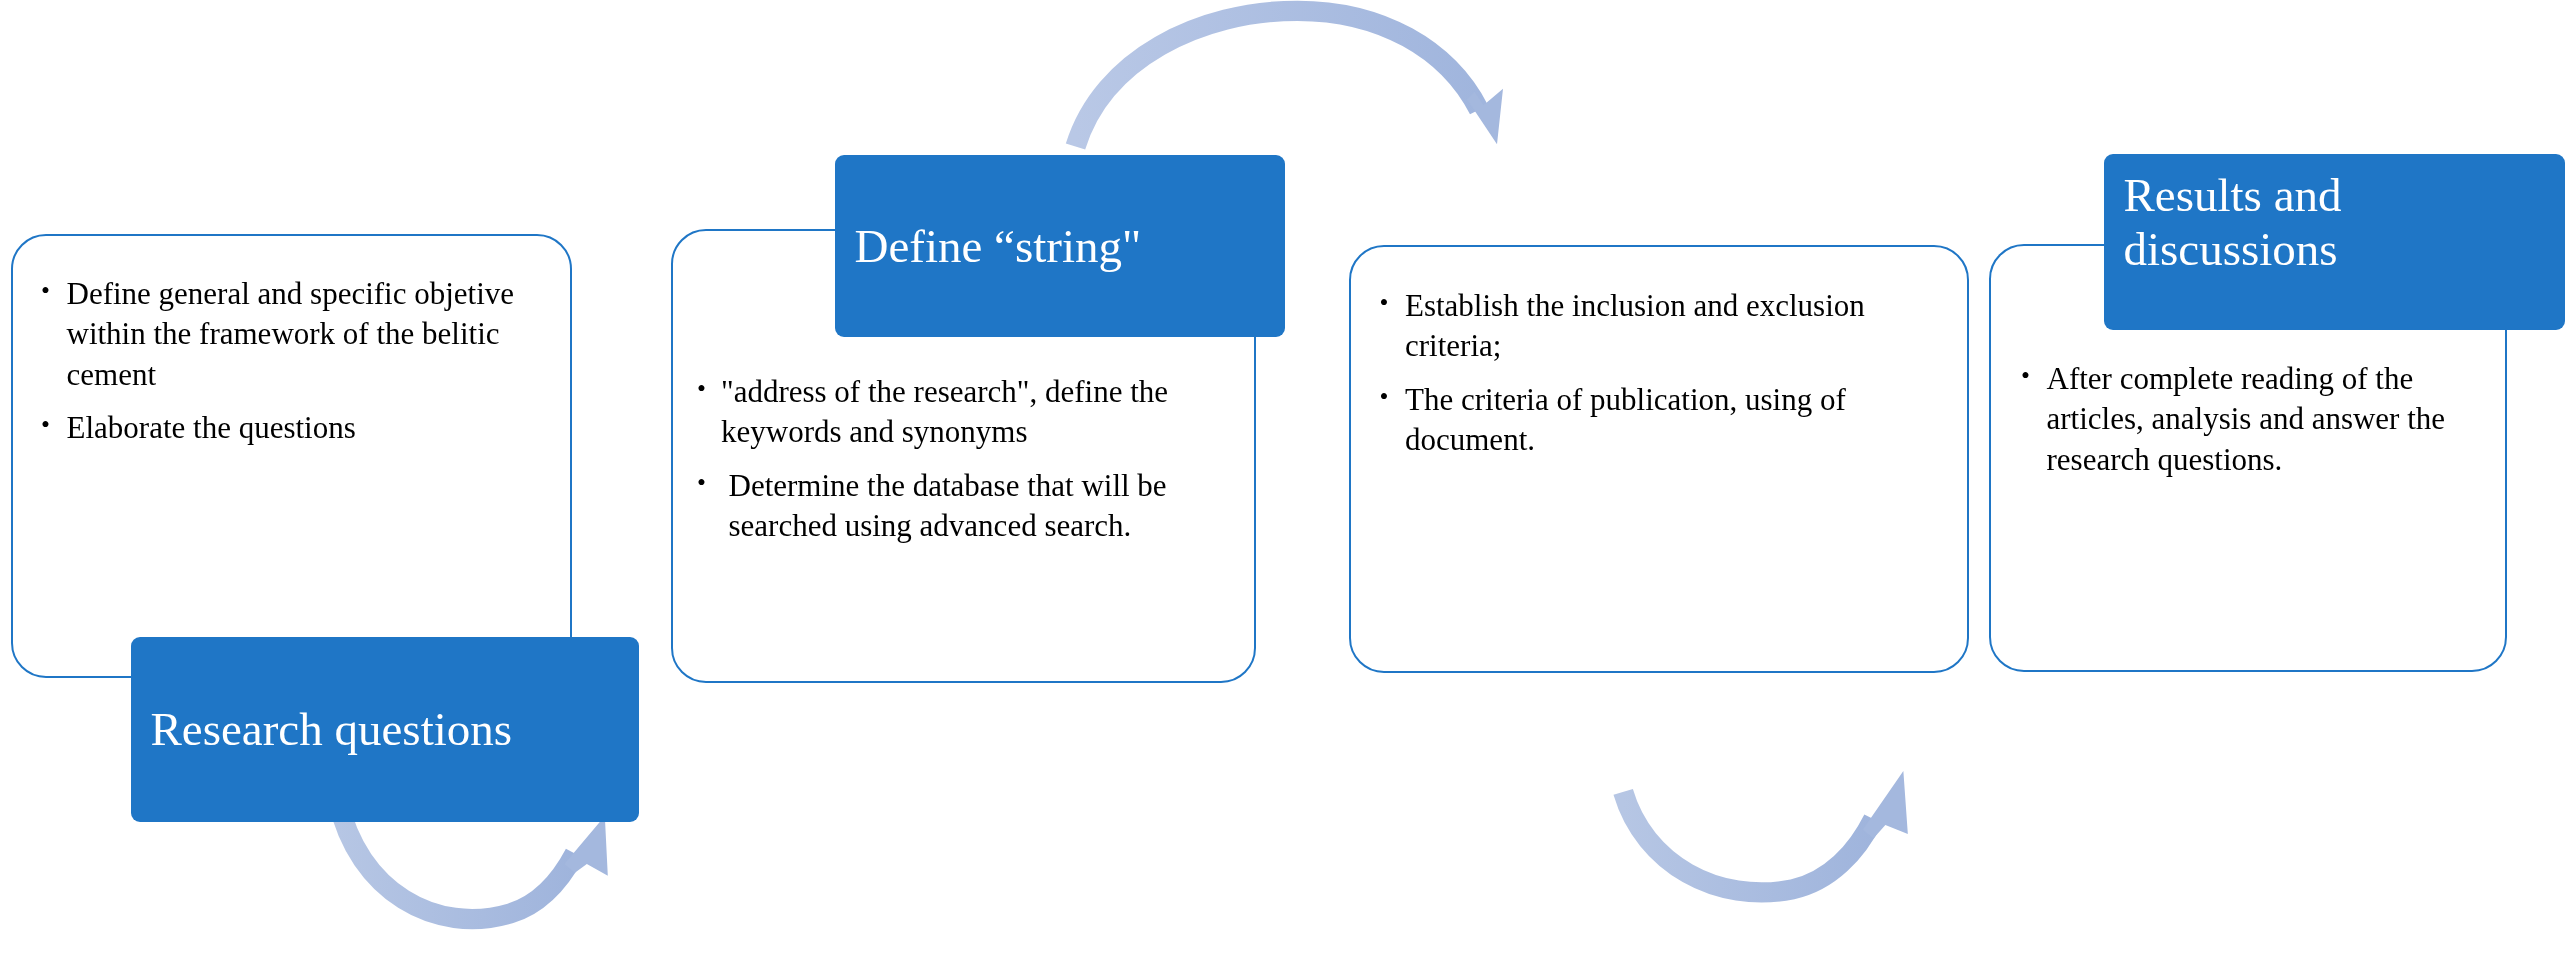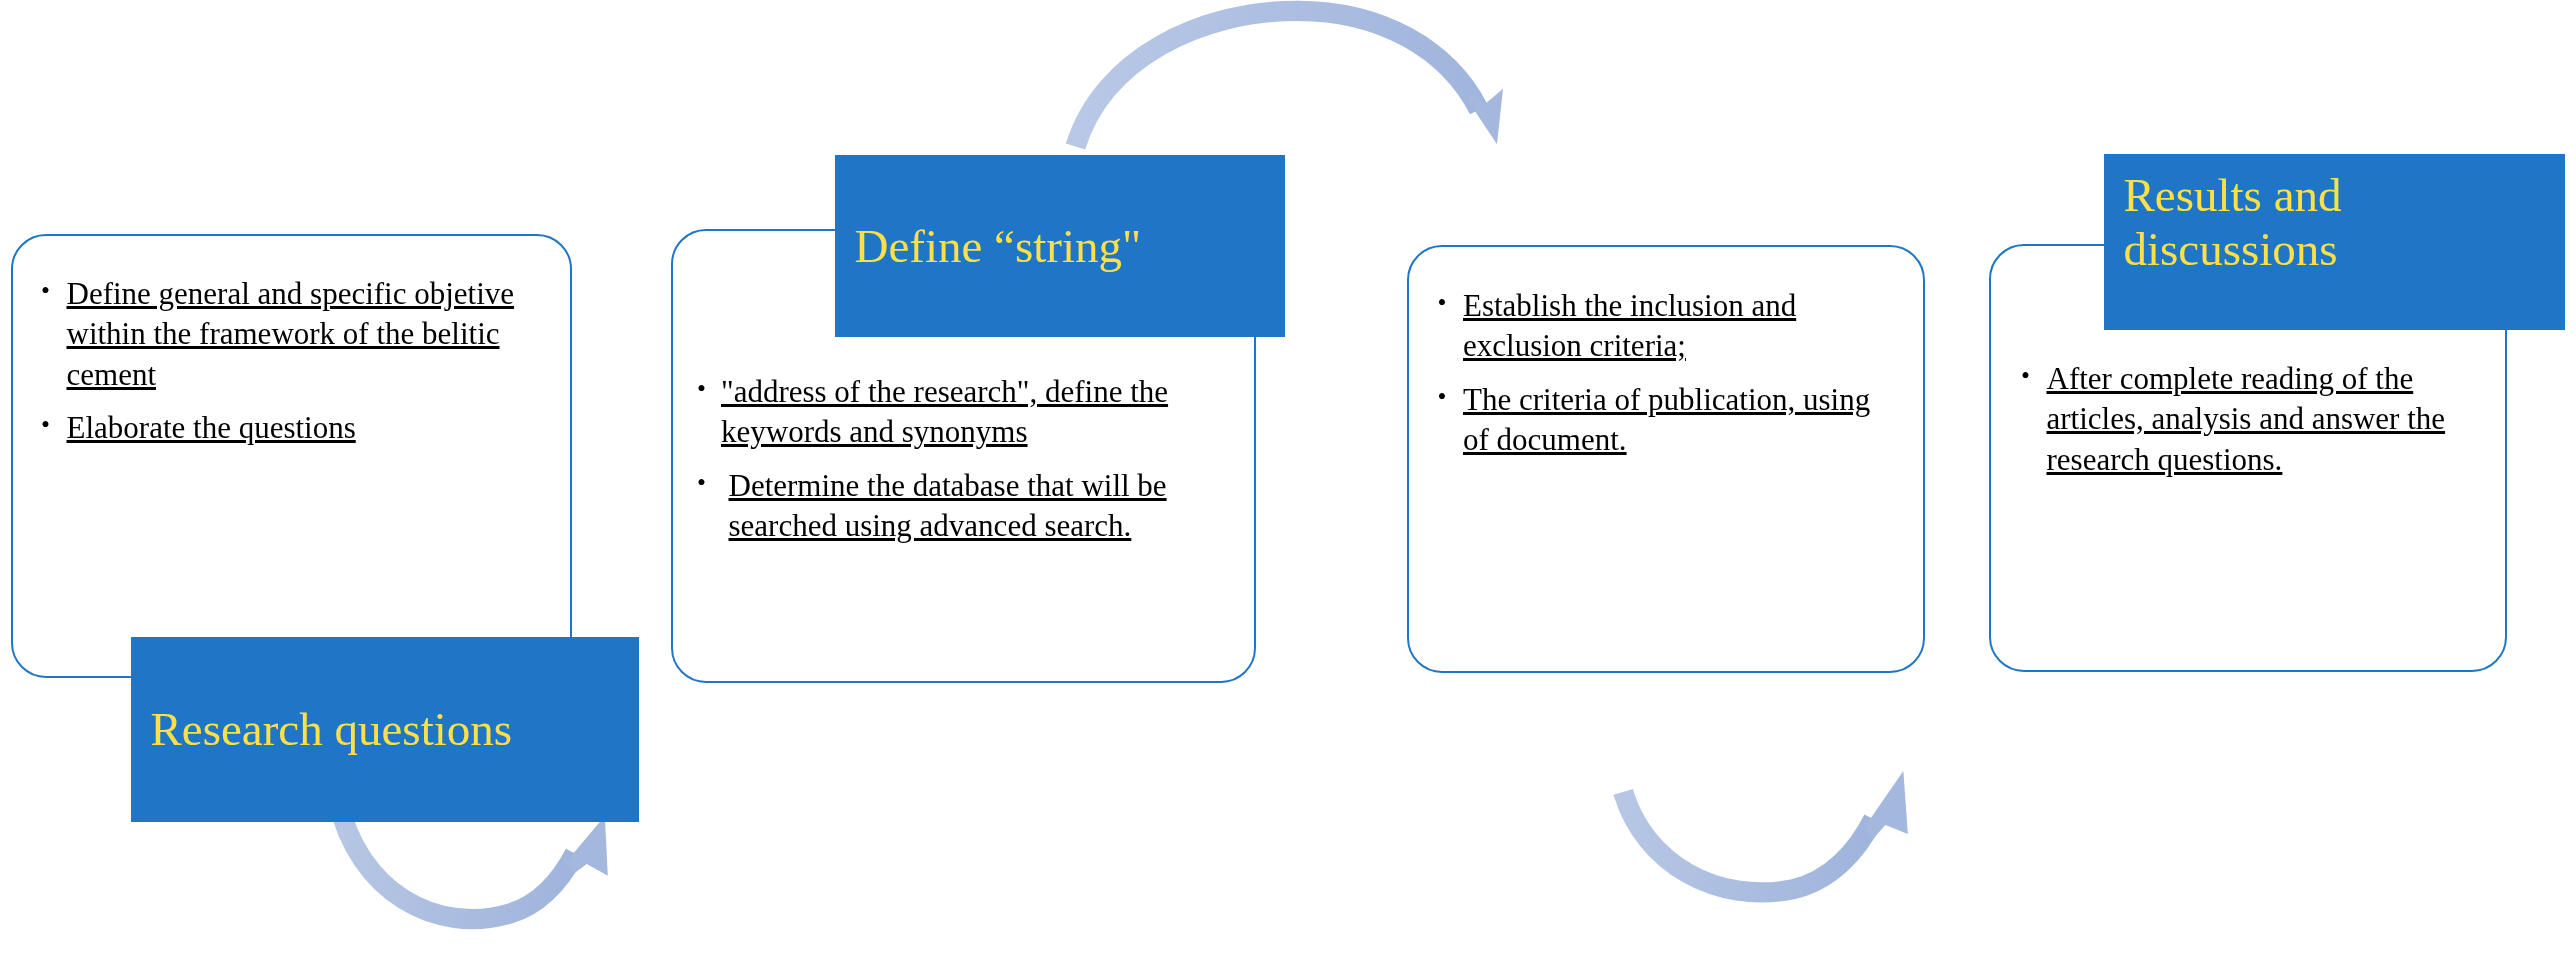--- a/index.html
+++ b/index.html
@@ -33,21 +33,20 @@
     padding: 0;
     list-style: none;
   }
   .card-body li {
     position: relative;
     color: #000000;
     font-size: 31px;
     line-height: 1.30;
     padding-left: 30px;
     margin: 0 0 13.5px 0;
-    text-decoration: underline;
   }
   .card-body li:last-child { margin-bottom: 0; }
   .card-body li::before {
     content: "\2022";
     position: absolute;
     left: 4.5px;
     top: -1.5px;
     font-size: 25.5px;
     line-height: 1.45;
     color: #000000;
@@ -55,22 +54,22 @@
 
   
   .tight li { padding-left: 25.5px; }
   .tight li::before { left: 1.5px; }
 
   
   .chip {
     position: absolute;
     box-sizing: border-box;
     background: #1f76c6;
-    border-radius: 0;
-    color: #fde047;
+    border-radius: 9px;
+    color: #ffffff;
     font-size: 47px;
     line-height: 1.16;
     display: flex;
     align-items: center;
     z-index: 5;
     padding: 7.5px 19.5px;
   }
   .chip.top-align { align-items: flex-start; }
 
   
@@ -131,21 +130,21 @@
   <div class="card" style="left:671px; top:229px; width:585px; height:454px; padding:141px 28.5px 0 22.5px;">
     <ul class="card-body tight">
       <li>"address of the research", define the keywords and synonyms</li>
       <li style="padding-left:33px;">Determine the database that will be searched using advanced search.</li>
     </ul>
   </div>
   <div class="chip" style="left:835px; top:155px; width:450px; height:182px; justify-content:flex-start;">
     <span>Define “string"</span>
   </div>
 
-  <div class="card" style="left:1407px; top:245px; width:518px; height:428px; padding:39px 25.5px 0 24px;">
+  <div class="card" style="left:1349px; top:245px; width:620px; height:428px; padding:39px 25.5px 0 24px;">
     <ul class="card-body">
       <li>Establish the inclusion and exclusion criteria;</li>
       <li>The criteria of publication, using of document.</li>
     </ul>
   </div>
 
   <div class="card" style="left:1950px; top:244px; width:518px; height:428px; padding:113px 30px 0 25.5px;margin-left:39px;">
     <ul class="card-body">
       <li>After complete reading of the articles, analysis and answer the research questions.</li>
     </ul>

